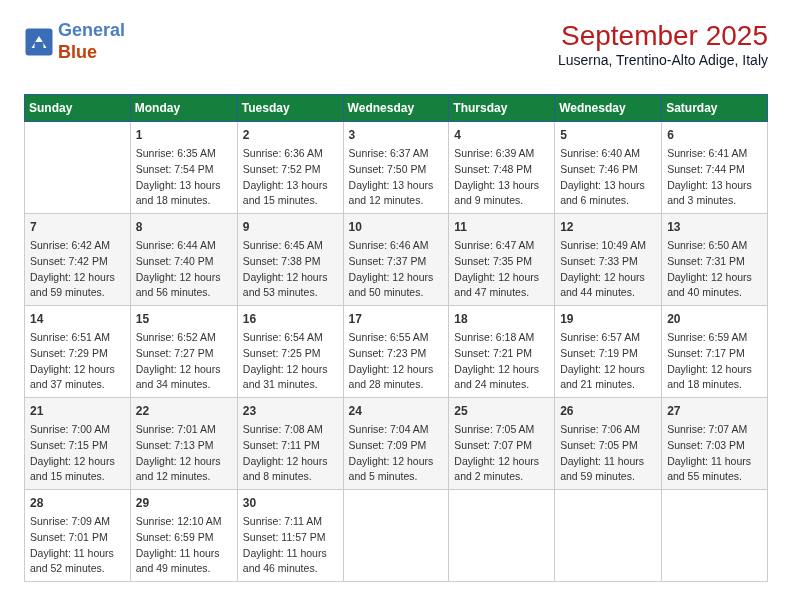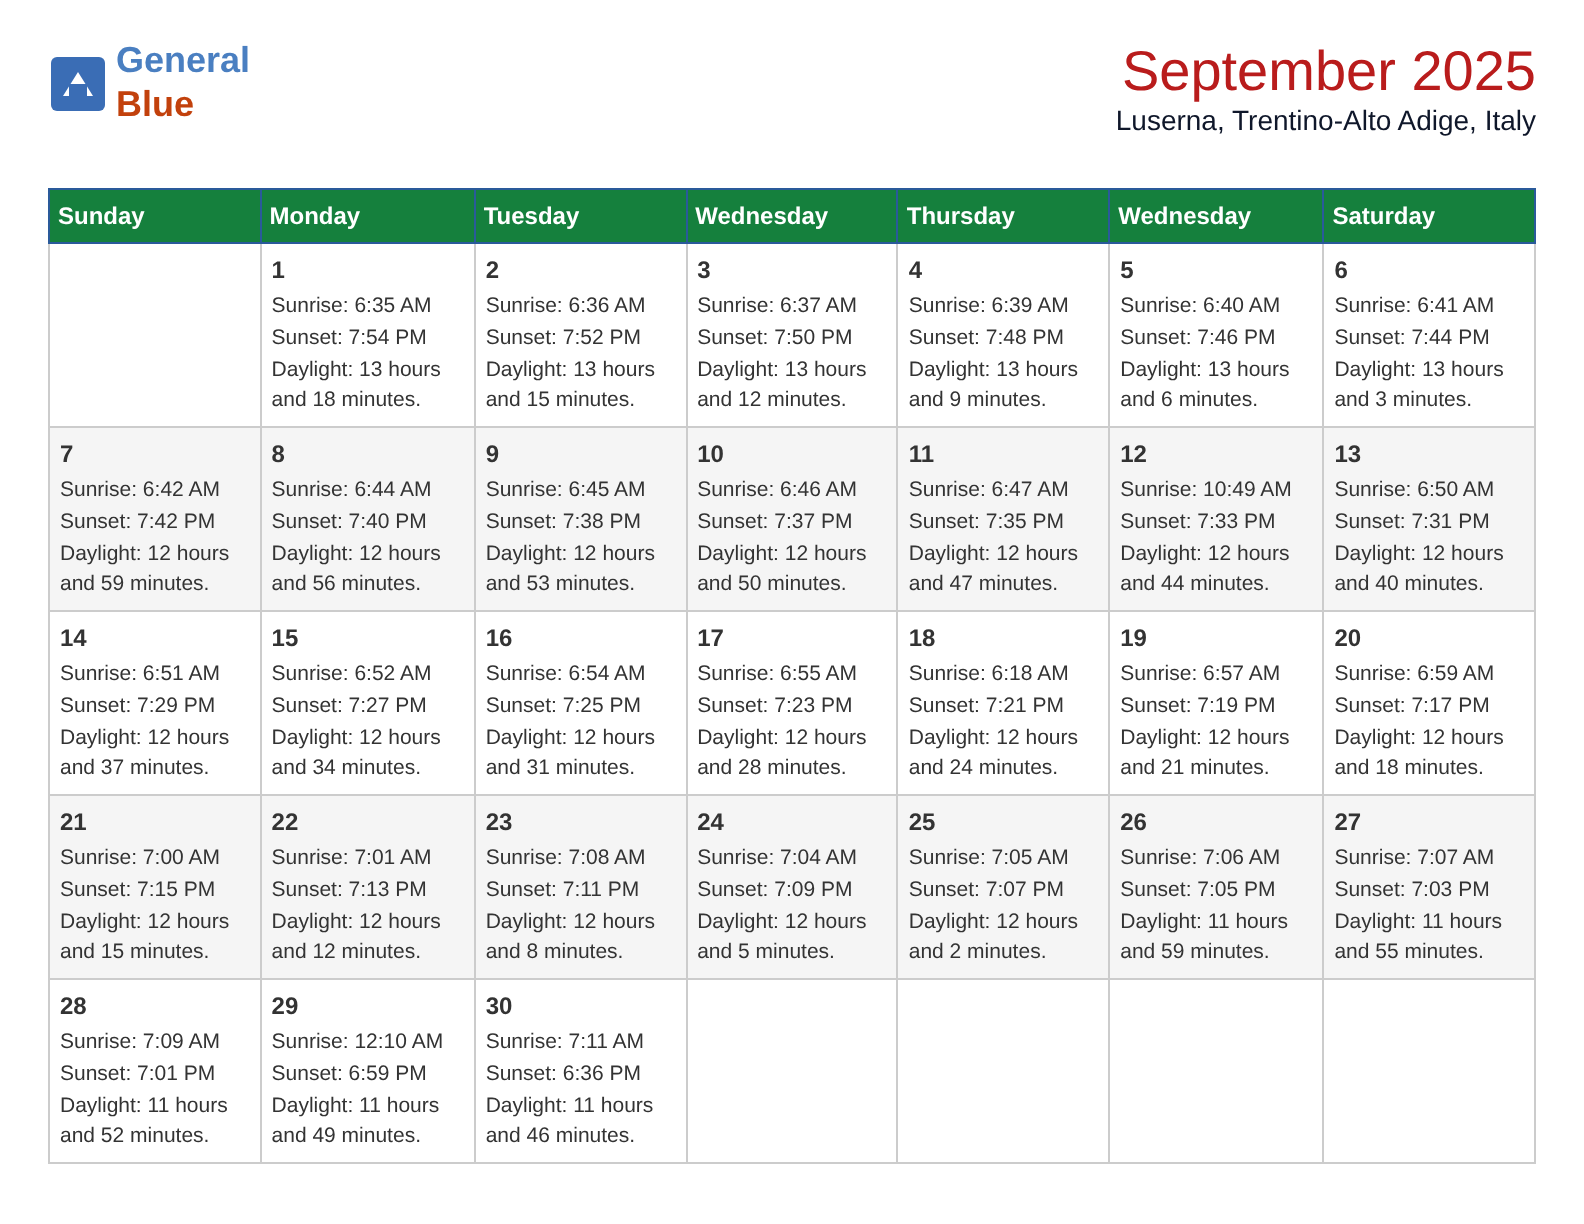--- a/index.html
+++ b/index.html
@@ -330,21 +330,21 @@
         <td>
           <span class="day-num">29</span>
           <div>Sunrise: 12:10 AM</div>
           <div>Sunset: 6:59 PM</div>
           <div>Daylight: 11 hours</div>
           <div>and 49 minutes.</div>
         </td>
         <td>
           <span class="day-num">30</span>
           <div>Sunrise: 7:11 AM</div>
-          <div>Sunset: 6:36 PM</div>
+          <div>Sunset: 11:57 PM</div>
           <div>Daylight: 11 hours</div>
           <div>and 46 minutes.</div>
         </td>
         <td class="empty-cell"></td>
         <td class="empty-cell"></td>
         <td class="empty-cell"></td>
         <td class="empty-cell"></td>
       </tr>
     </tbody>
 </table>

